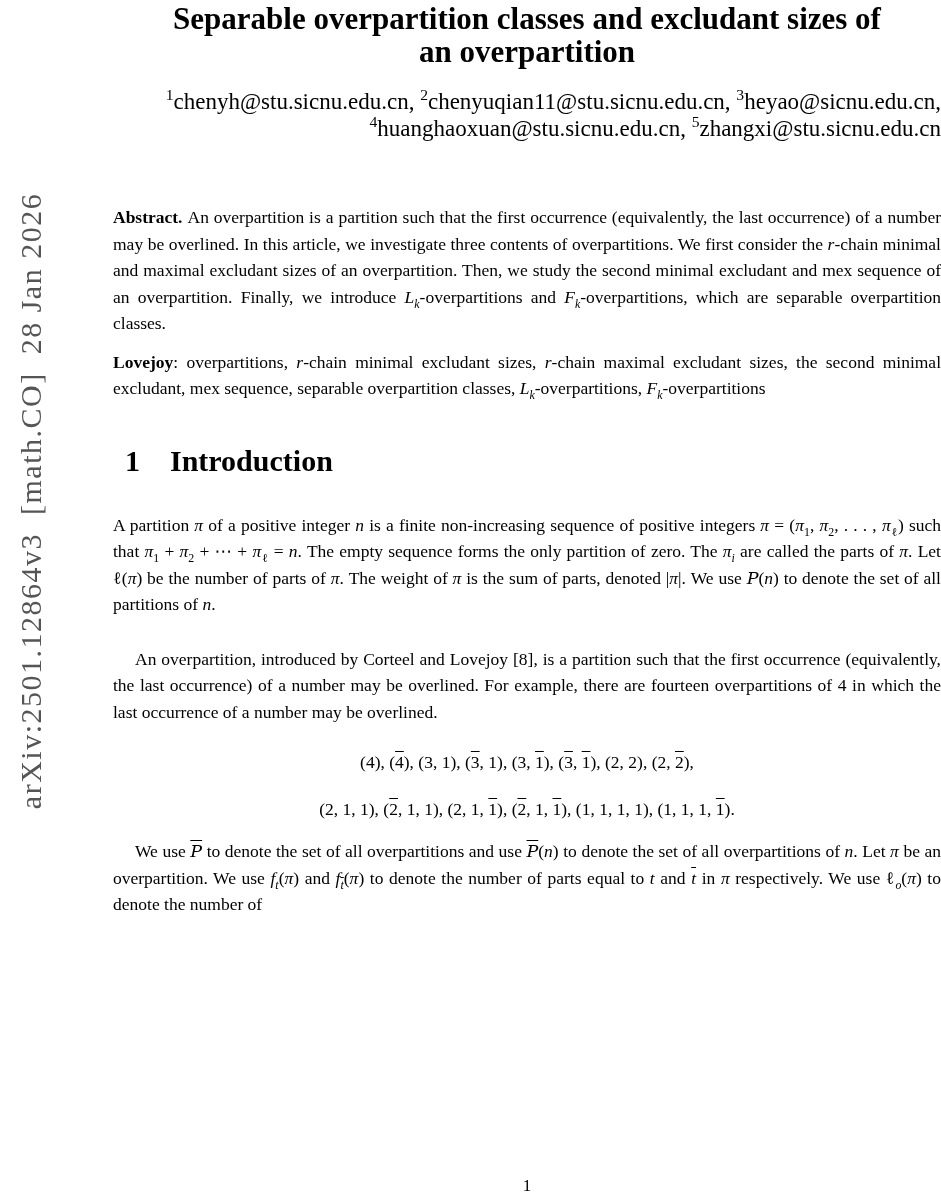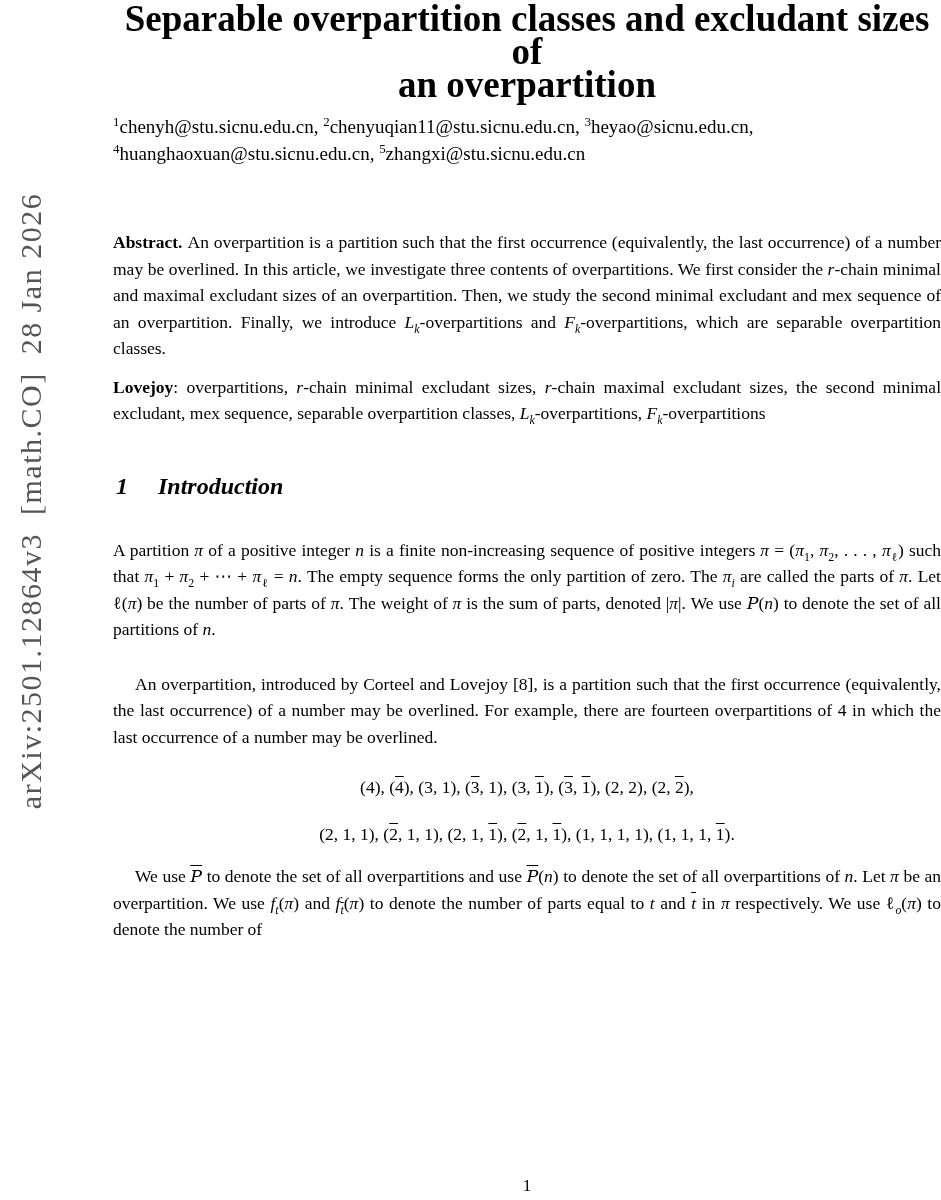--- a/index.html
+++ b/index.html
@@ -11,58 +11,57 @@
     font-family:"Liberation Serif", serif;
     overflow:hidden;
   }
   .content {
     position:absolute;
     left:113px; top:0;
     width:828px;
   }
   .title {
     margin:2px 0 0 0;
-    font-size:37px;
+    font-size:31px;
     font-weight:bold;
     text-align:center;
     line-height:33px;
   }
   .authors {
     margin:30px 0 0 0;
     font-size:17.5px;
     text-align:center;
     line-height:26px;
   }
   .affiliation {
     margin:24px 0 0 0;
     font-size:17.5px;
     text-align:center;
     line-height:27px;
   }
   .emails {
-    margin:12px 0 0 0;
-    font-size:19px;
-    text-align:left;
+    margin:20px 0 0 0;
+    font-size:23px;
+    text-align:right;
     line-height:27px;
   }
   .para {
     margin:0;
     font-size:17.5px;
     line-height:26.5px;
     text-align:justify;
   }
   .abstract { margin-top:62px; }
   .keywords { margin-top:12px; }
   .para b.lead { margin-right:5px; }
   .section-heading {
-    margin:44px 0 0 3px;
-    font-size:24px;
+    margin:44px 0 0 12px;
+    font-size:30px;
     font-weight:bold;
     line-height:30px;
-    font-style:italic;
   }
   .section-heading .sec-num { display:inline-block; }
   .section-heading .sec-title { display:inline-block; margin-left:30px; }
   .body-first { margin-top:36px; }
   .body-para { margin-top:28px; text-indent:22px; }
   .display-eq {
     margin:16px; font-size:17.5px; line-height:26px;
     text-align:center;
   }
   .display-eq.first { margin-top:24px; }

